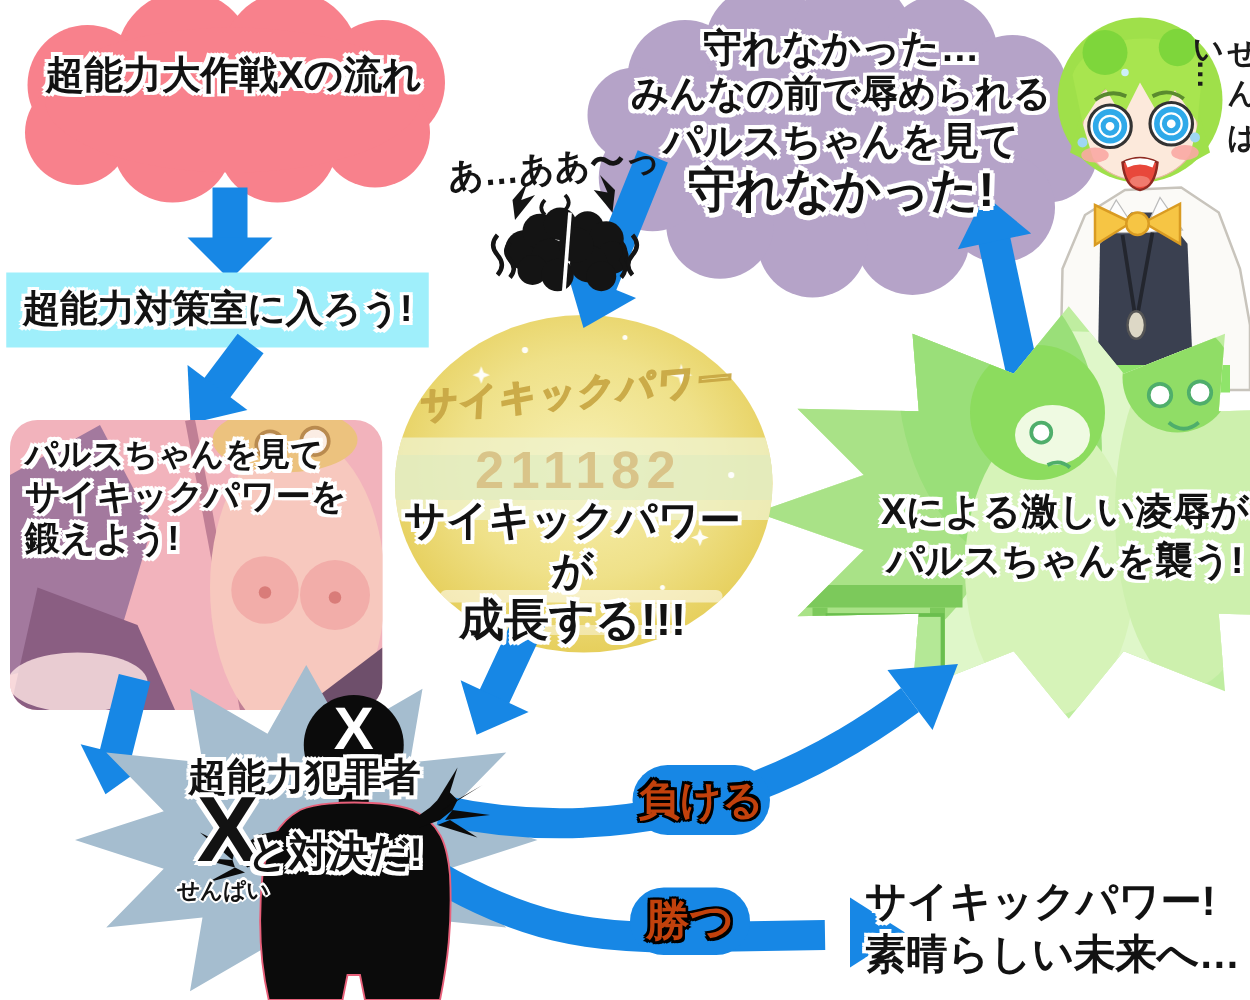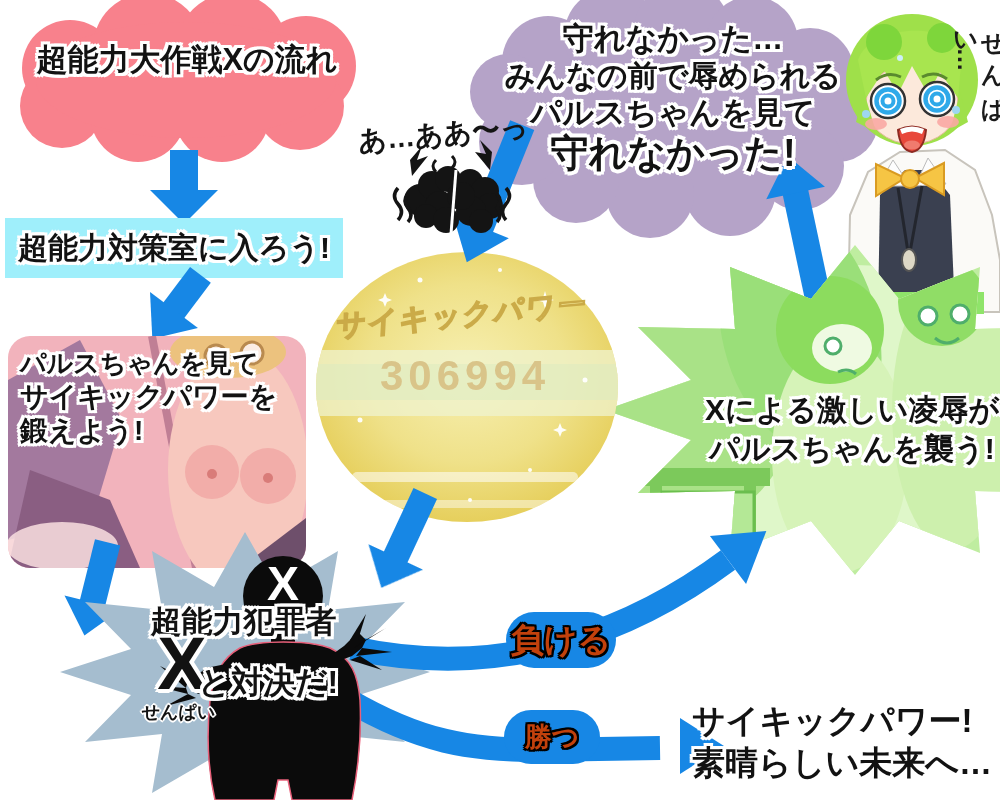--- a/index.html
+++ b/index.html
@@ -271,22 +271,26 @@
 <div class="txt ow ctr" style="left:6px;top:218px;width:336px;height:60px;line-height:60px;font-size:30px;">超能力対策室に入ろう!</div>
 
 <div class="txt ow" style="left:20px;top:346px;width:280px;font-size:26px;line-height:34px;">
   <span class="block">パルスちゃんを見て</span>
   <span class="block" style="font-size:28px;">サイキックパワーを</span>
   <span class="block" style="font-size:28px;">鍛えよう!</span>
 </div>
 
 <div class="txt gold-title" style="left:336px;top:298px;width:260px;font-size:29px;">サイキックパワー</div>
 
-<div class="txt" style="left:380px;top:352px;font-size:42px;letter-spacing:5px;color:#D9C489;">306994</div>
-
+<div class="txt" style="left:380px;top:352px;font-size:42px;letter-spacing:5px;color:#D9C489;">211182</div>
+
+<div class="txt ow ctr" style="left:308px;top:396px;width:300px;font-size:33px;line-height:40px;">
+  <span class="block">サイキックパワーが</span>
+  <span class="block" style="font-size:36px;">成長する!!!</span>
+</div>
 
 <div class="txt" style="left:358px;top:118px;width:180px;font-size:28px;transform:rotate(-5deg);color:#141414;">あ…ああ〜っ</div>
 
 <div class="txt ow ctr" style="left:492px;top:20px;width:362px;font-size:31px;line-height:37px;">
   <span class="block">守れなかった…</span>
   <span class="block" style="font-size:30px;">みんなの前で辱められる</span>
   <span class="block">パルスちゃんを見て</span>
   <span class="block ow3" style="font-size:38px;margin-top:4px;">守れなかった!</span>
 </div>
 
@@ -302,20 +306,20 @@
 <div class="txt ow ctr" style="left:136px;top:604px;width:215px;font-size:31px;">超能力犯罪者</div>
 
 <div class="txt ow3" style="left:140px;top:626px;width:84px;text-align:center;font-size:74px;line-height:76px;">X</div>
 
 <div class="txt ow2 ctr" style="left:126px;top:702px;width:105px;font-size:18px;">せんぱい</div>
 
 <div class="txt ow" style="left:198px;top:664px;font-size:32px;">と対決だ!</div>
 
 <div class="txt ob ctr" style="left:506px;top:612px;width:110px;height:56px;line-height:56px;font-size:33px;">負ける</div>
 
-<div class="txt ob ctr" style="left:504px;top:710px;width:96px;height:54px;line-height:54px;font-size:27px;font-family:Liberation Serif, serif;">勝つ</div>
+<div class="txt ob ctr" style="left:504px;top:710px;width:96px;height:54px;line-height:54px;font-size:35px;">勝つ</div>
 
 <div class="txt ow" style="left:692px;top:700px;width:305px;font-size:33px;line-height:42px;">
   <span class="block">サイキックパワー!</span>
   <span class="block">素晴らしい未来へ…</span>
 </div>
 
 </div>
 
 </body></html>

